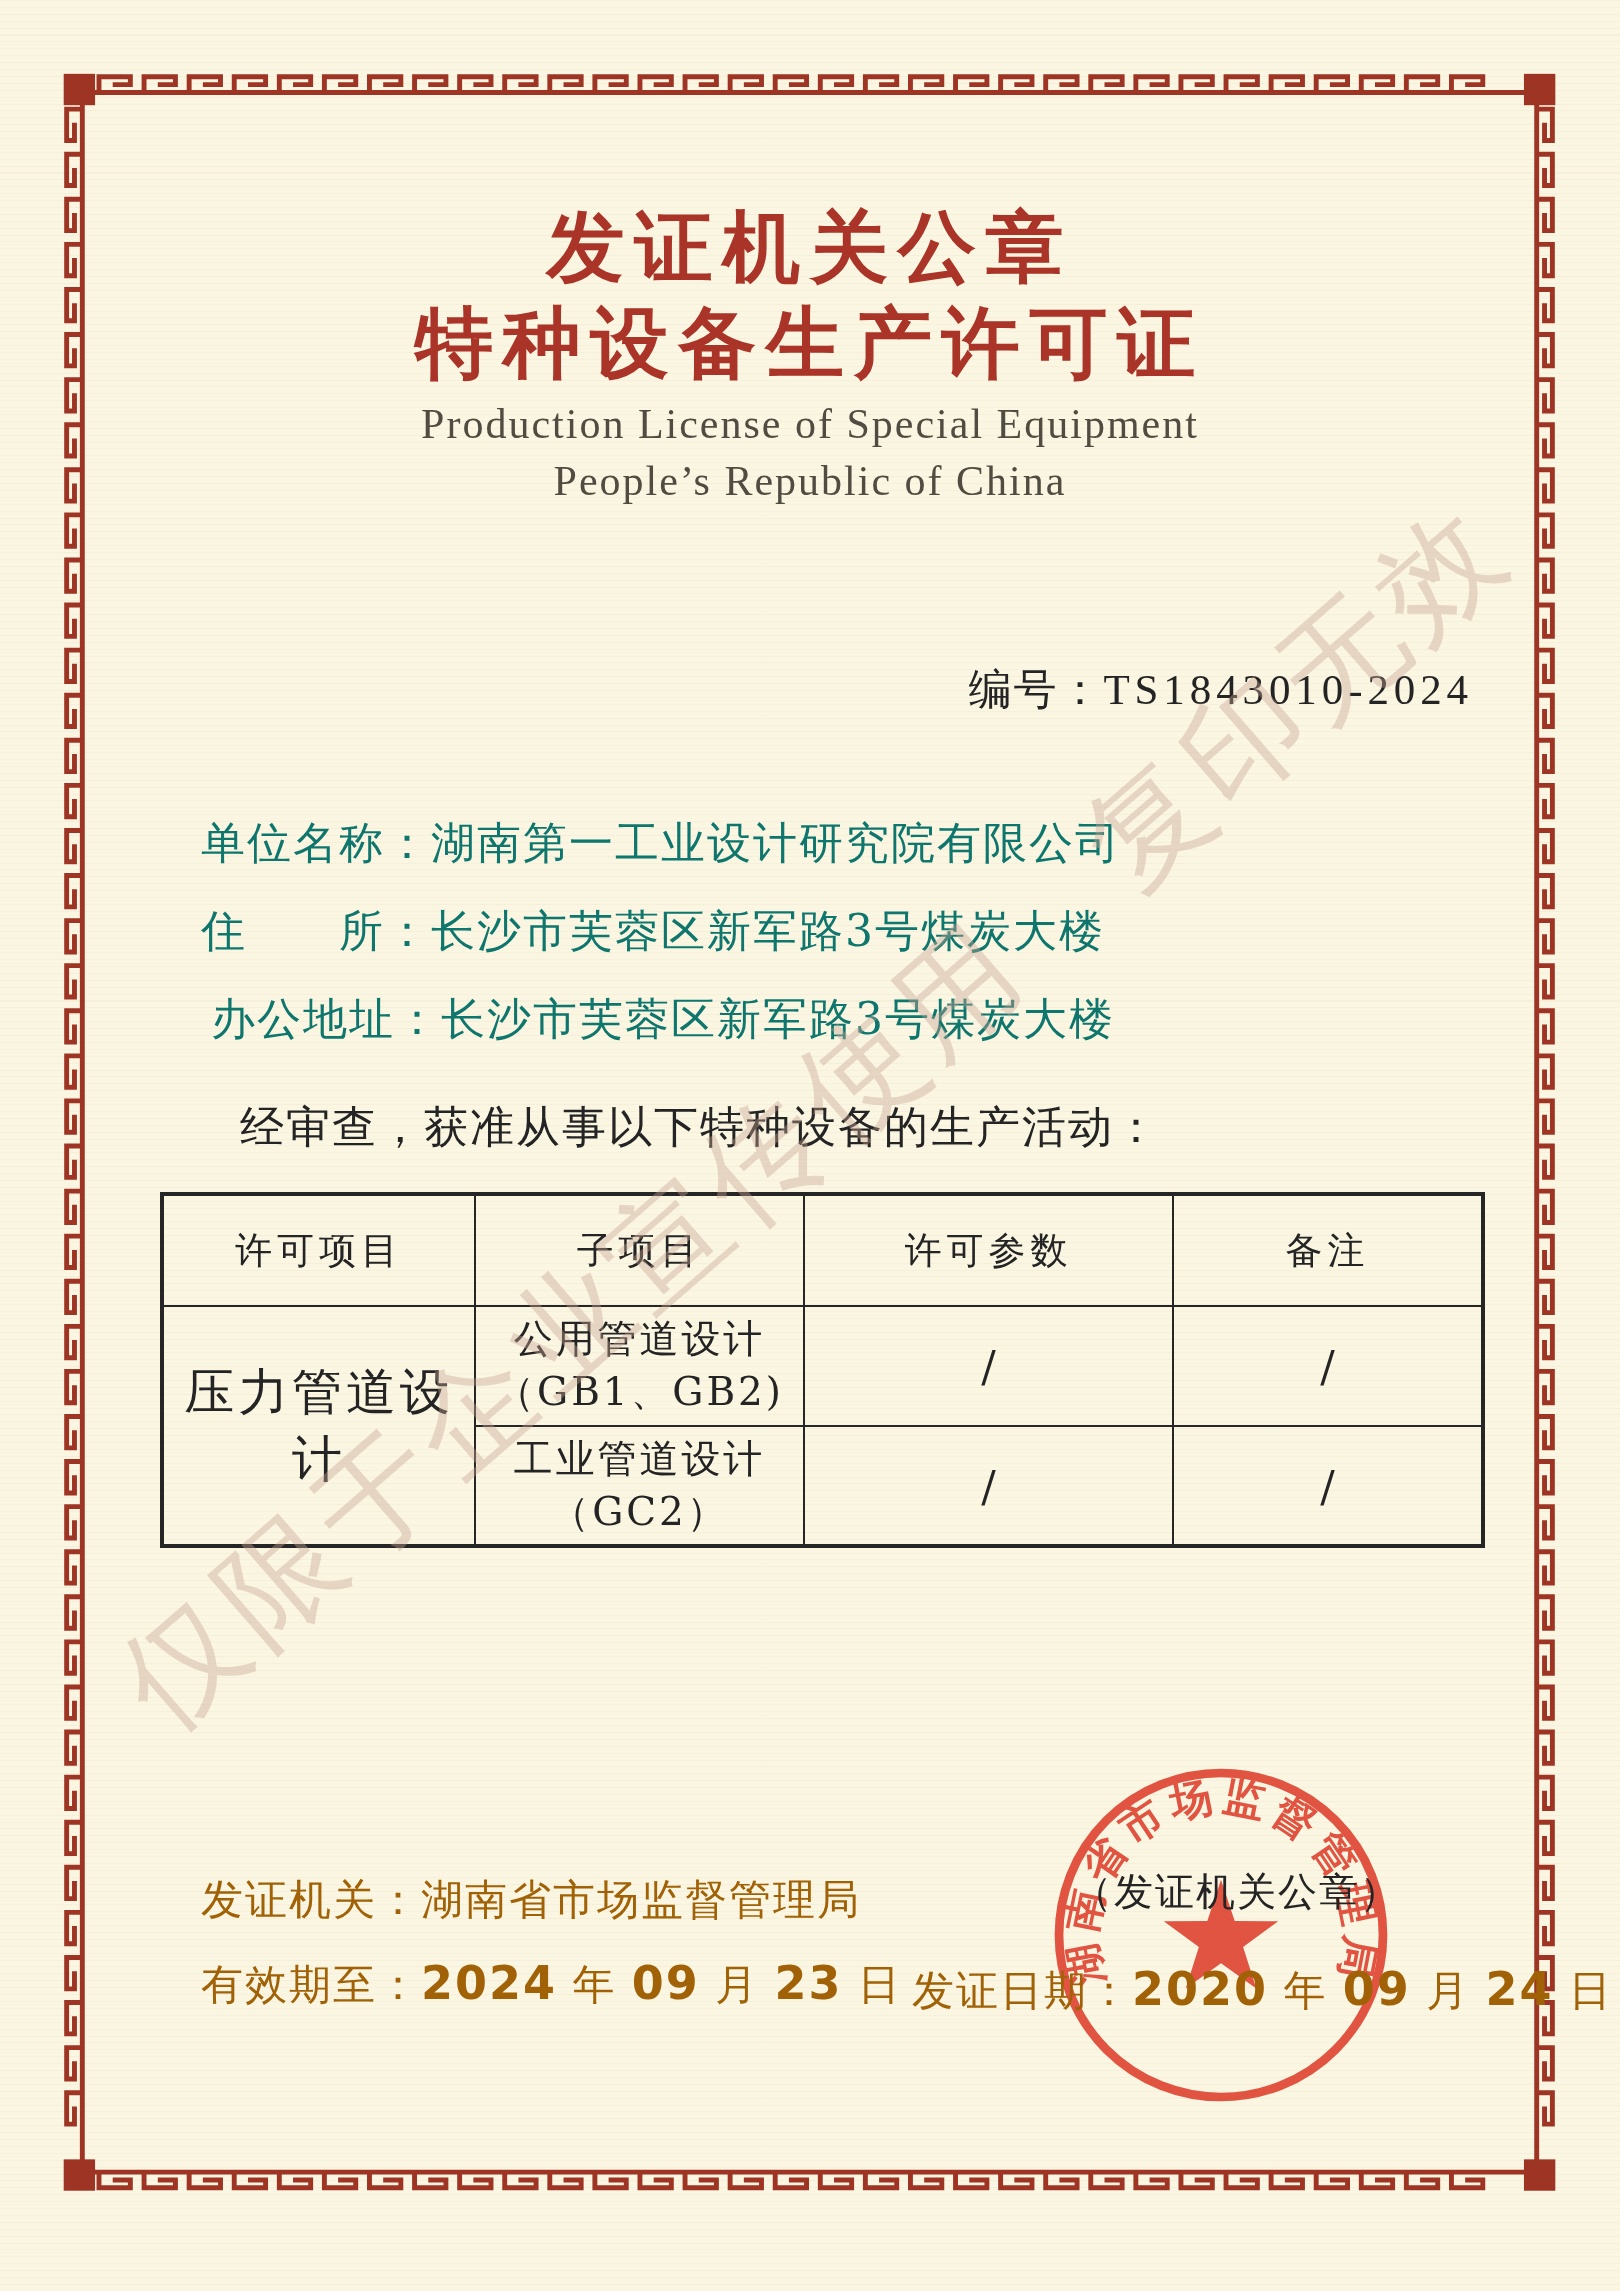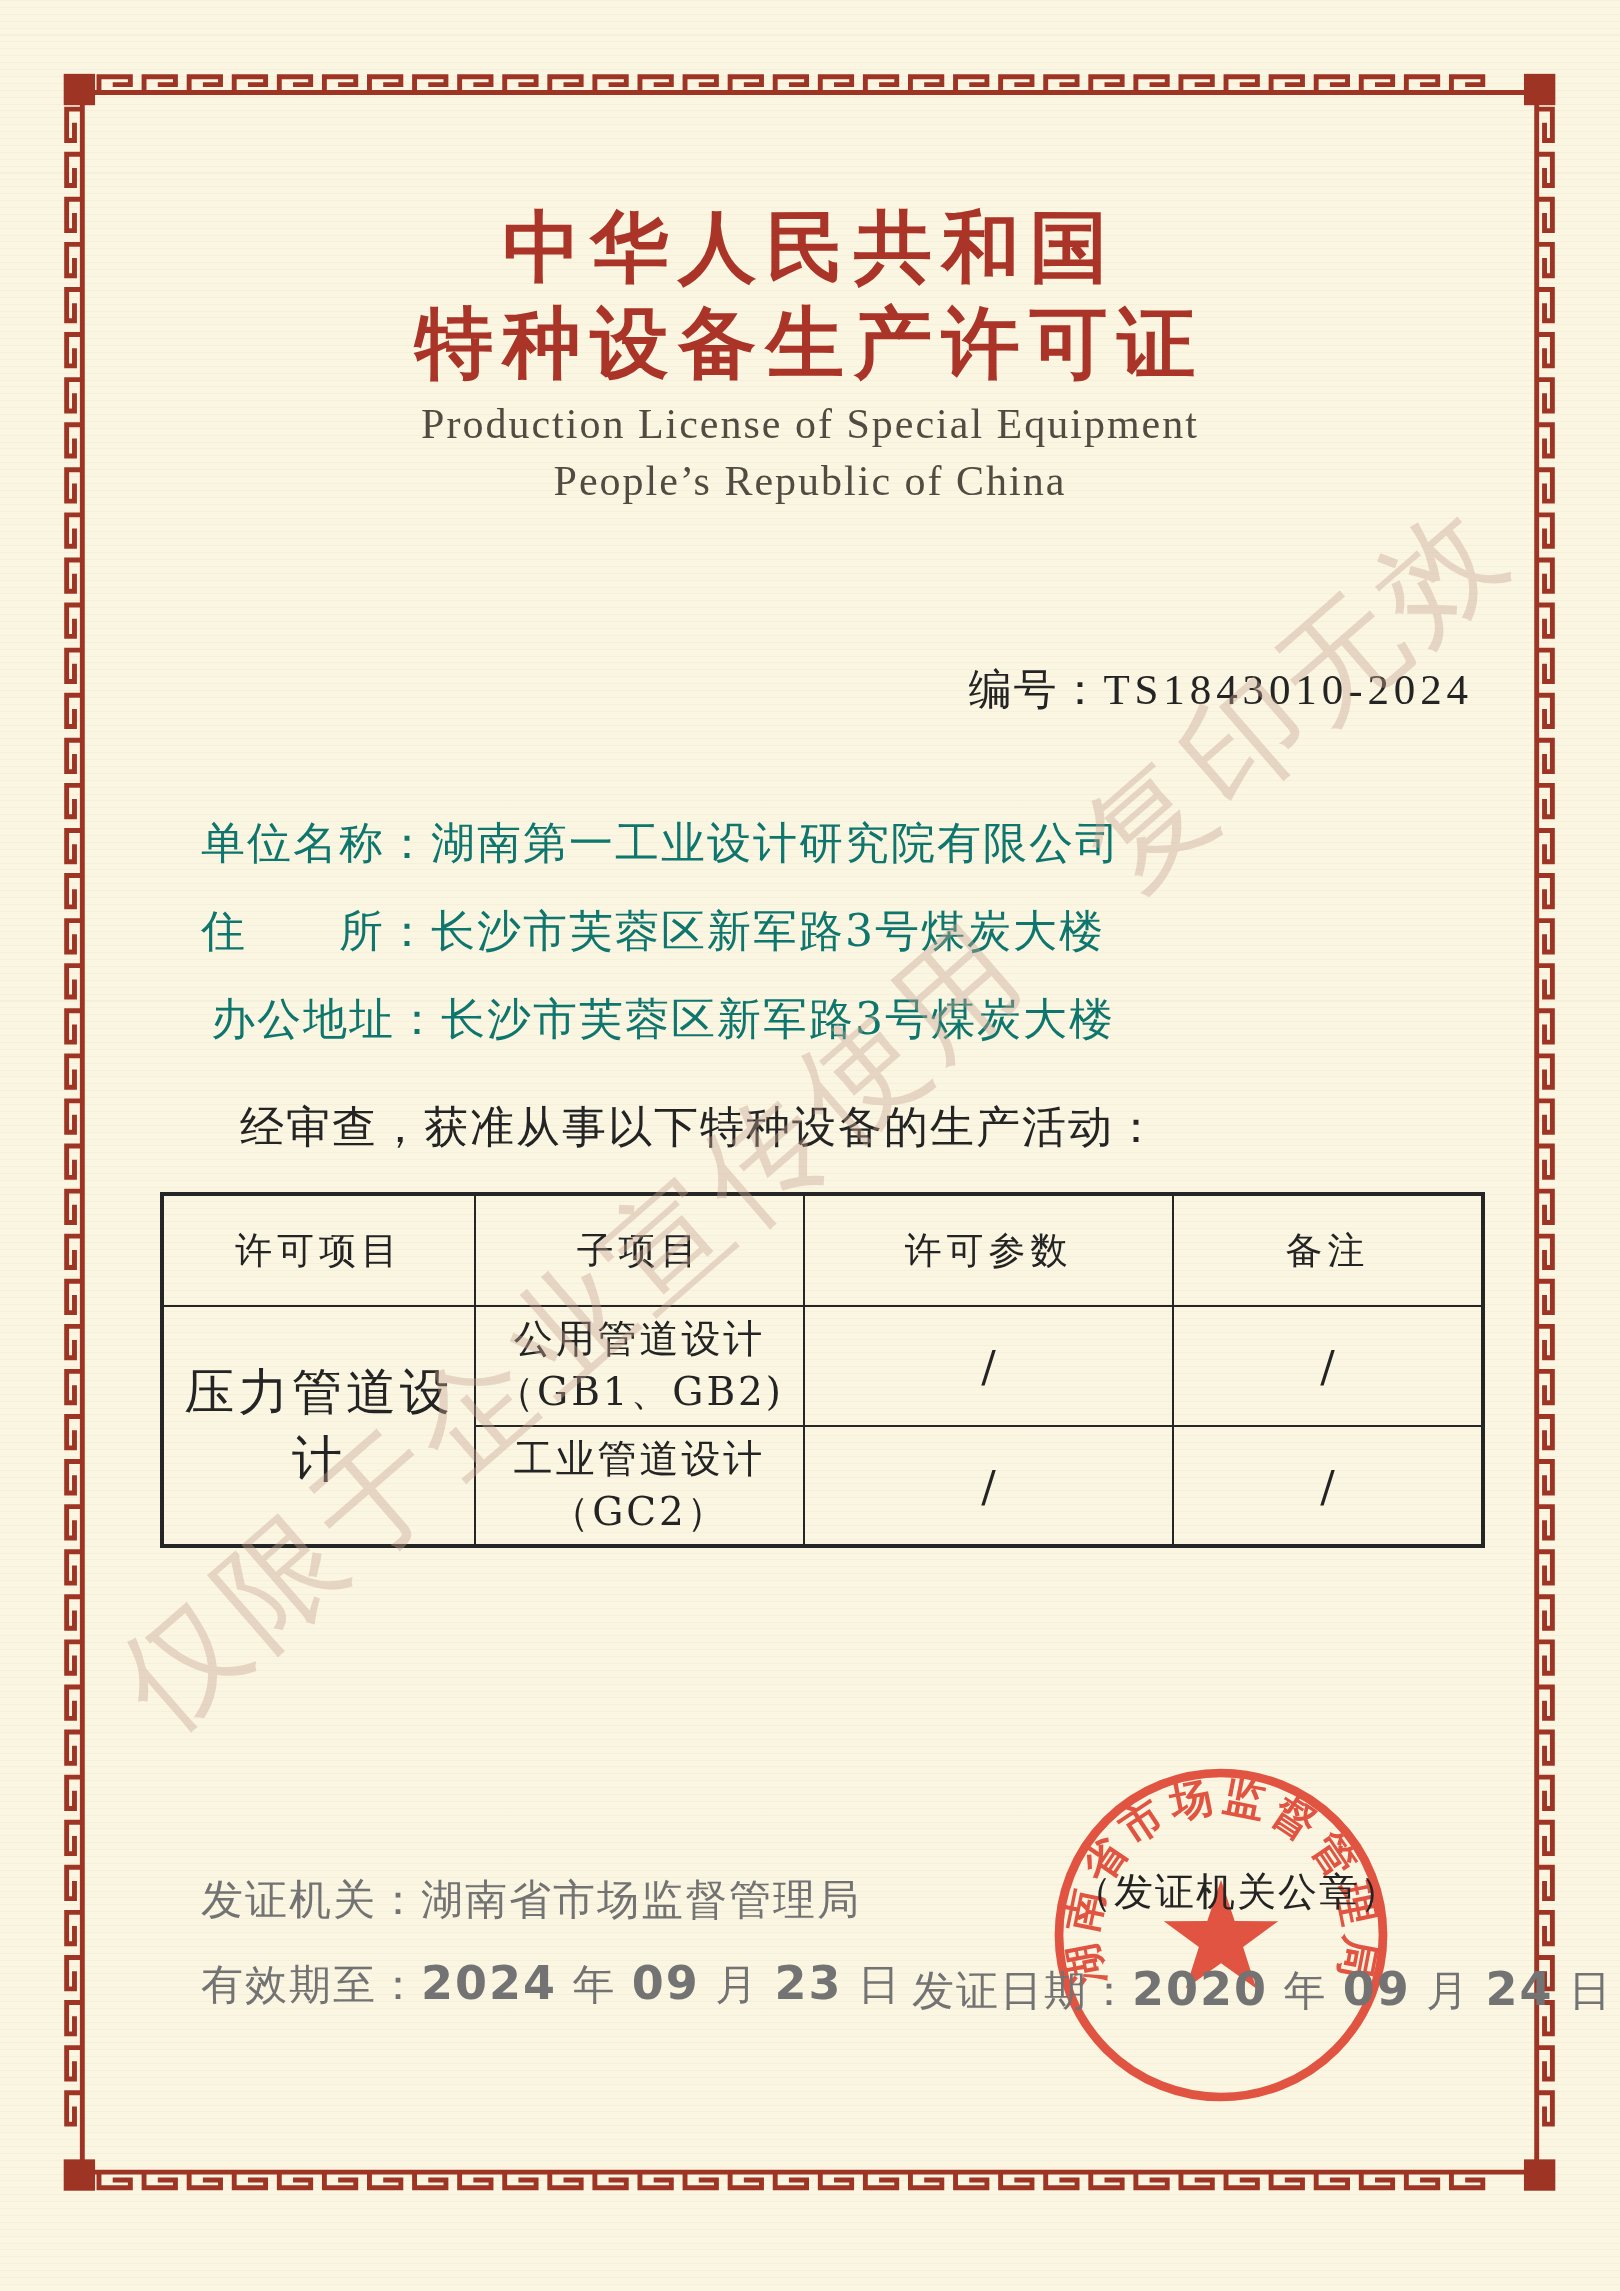--- a/index.html
+++ b/index.html
@@ -35,21 +35,21 @@
     border:2.9px solid #262626;text-align:center;vertical-align:middle;
     font-weight:400;color:#242424;background:transparent;
   }
   table.lic{border:2px solid #262626;outline:2px solid #262626;}
   th.hdr{height:107px;font-size:37px;letter-spacing:4.9px;}
   td.item{font-size:50px;letter-spacing:3.9px;}
   td.sub{font-size:39px;letter-spacing:2.9px;line-height:1.35;}
   td.slash{font-size:43px;}
   .r1{height:120px;}
   .r2{height:119px;}
-  .footer-line{font-size:42px;letter-spacing:2px;z-index:3;white-space:nowrap;color:#737373;text-align:center;}
+  .footer-line{font-size:42px;letter-spacing:2px;z-index:3;white-space:nowrap;color:#a16207;text-align:center;}
   .date-num{font-family:"DejaVu Sans", sans-serif;font-weight:700;font-size:46px;letter-spacing:2px;}
   .seal-caption{left:1073px;top:1865px;font-size:39px;letter-spacing:2px;z-index:3;white-space:nowrap;color:#242424;}
   #seal-svg{left:1027px;top:1741px;width:388px;height:388px;z-index:1;opacity:0.88;}
   .watermark{
     left:815px;top:1117px;z-index:4;pointer-events:none;white-space:nowrap;
     transform:translate(-50%,-50%) rotate(-41deg);
     font-size:120px;letter-spacing:7.8px;color:rgba(198,164,147,0.40);font-weight:400;
   }
 </style>
 </head>
@@ -60,21 +60,21 @@
   <g id="meander-corners" fill="#9E3424">
       <rect x="65" y="75" width="32" height="32"></rect>
       <rect x="1555" y="75" width="32" height="32"></rect>
       <rect x="65" y="2203" width="32" height="32"></rect>
       <rect x="1555" y="2203" width="32" height="32"></rect>
     </g>
 </svg>
 
 <div class="abs watermark">仅限于企业宣传使用　复印无效</div>
 
-<div class="abs title-cn" style="top:196px;">中华人民共和国</div>
+<div class="abs title-cn" style="top:196px;">发证机关公章</div>
 <div class="abs title-cn" style="top:292px;">特种设备生产许可证</div>
 <div class="abs subtitle-en" style="top:400px;">Production License of Special Equipment</div>
 <div class="abs subtitle-en" style="top:457px;">People’s Republic of China</div>
 
 <div class="abs license-no">
   <span>编号：</span><span class="num">TS1843010-2024</span>
 </div>
 
 <div class="abs field-line" style="top:814px;">
   <span>单位名称：</span><span>湖南第一工业设计研究院有限公司</span>

